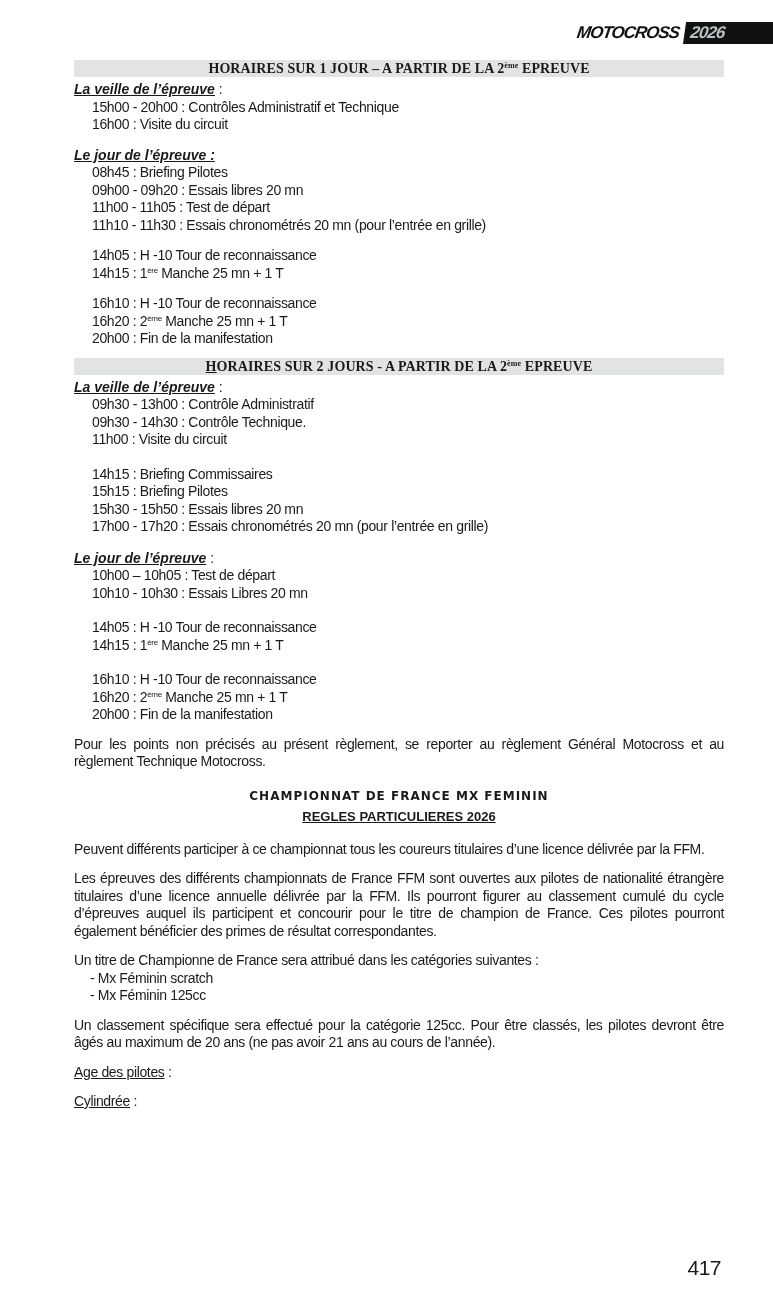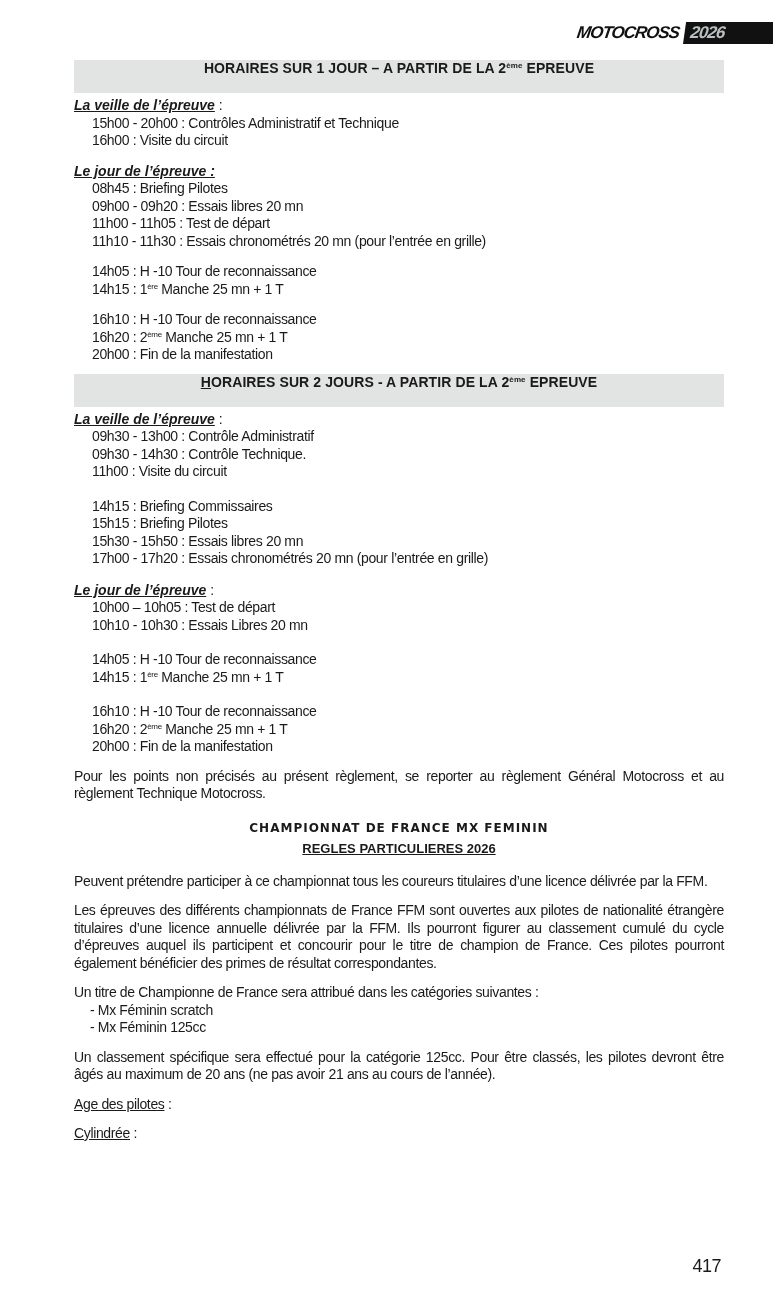--- a/index.html
+++ b/index.html
@@ -20,40 +20,40 @@
     background: #111; color: #b9c0c2; font-weight: bold; font-style: italic;
     font-size: 17px; letter-spacing: -1px; padding: 0 50px 0 6px; height: 22px;
     line-height: 22px; transform: skewX(-8deg); transform-origin: bottom left;
   }
   .content {
     position: absolute; left: 74px; width: 650px; top: 0;
     font-size: 14px; line-height: 17.5px;
   }
   .bar {
     background: #e2e3e3; font-weight: bold; text-align: center; font-size: 14px;
-    height: 33px; line-height: 17px; letter-spacing: 0.1px;
+    height: 17px; line-height: 17px; letter-spacing: 0.1px; font-family: Liberation Serif, serif;
   }
   sup { font-size: 8px; vertical-align: 5px; line-height: 0; }
   .sub-head { font-weight: bold; font-style: italic; }
   .sub-head .u { text-decoration: underline; }
   .plain-head .u { text-decoration: underline; }
   .indent { padding-left: 18px; }
   .line { white-space: nowrap; letter-spacing: -0.35px; }
   .para { text-align: justify; letter-spacing: -0.35px; }
   .big-title {
     text-align: center; font-family: "DejaVu Sans", sans-serif; font-weight: bold;
     font-size: 12px; letter-spacing: 1px; margin-top: 0; line-height: 22px;
   }
   .sub-title {
     text-align: center; font-weight: bold; font-size: 13px; text-decoration: underline;
     line-height: 19px;
   }
   .article-title { font-weight: bold; letter-spacing: -0.5px; }
   .page-num {
-    position: absolute; right: 52px; top: 1256px; font-size: 18px; letter-spacing: -0.5px;
+    position: absolute; right: 52px; top: 1256px; font-size: 21px; letter-spacing: -0.5px;
   }
 </style>
 </head>
 <body>
 
 <div class="header-badge">
   <span class="brand-text">MOTOCROSS</span>
   <span class="brand-year">2026</span>
 </div>
 
@@ -109,21 +109,21 @@
   <div class="indent line">20h00 : Fin de la manifestation</div>
 
   <div style="height:12px"></div>
   <div class="para">Pour les points non précisés au présent règlement, se reporter au règlement Général Motocross et au règlement Technique Motocross.</div>
 
   <div style="height:14px"></div>
   <div class="big-title">CHAMPIONNAT DE FRANCE MX FEMININ</div>
   <div class="sub-title">REGLES PARTICULIERES 2026</div>
 
   <div style="height:15px"></div>
-  <div class="para" style="text-align:left">Peuvent prétendre participer à ce championnat tous les coureurs titulaires d’une licence délivrée par la FFM.</div>
+  <div class="para" style="text-align:left">Peuvent différents participer à ce championnat tous les coureurs titulaires d’une licence délivrée par la FFM.</div>
 
   <div style="height:12px"></div>
   <div class="para">Les épreuves des différents championnats de France FFM sont ouvertes aux pilotes de nationalité étrangère titulaires d’une licence annuelle délivrée par la FFM. Ils pourront figurer au classement cumulé du cycle d’épreuves auquel ils participent et concourir pour le titre de champion de France. Ces pilotes pourront également bénéficier des primes de résultat correspondantes.</div>
 
   <div style="height:12px"></div>
   <div class="line">Un titre de Championne de France sera attribué dans les catégories suivantes :</div>
   <div class="indent line" style="padding-left:16px">- Mx Féminin scratch</div>
   <div class="indent line" style="padding-left:16px">- Mx Féminin 125cc</div>
 
   <div style="height:12px"></div>

